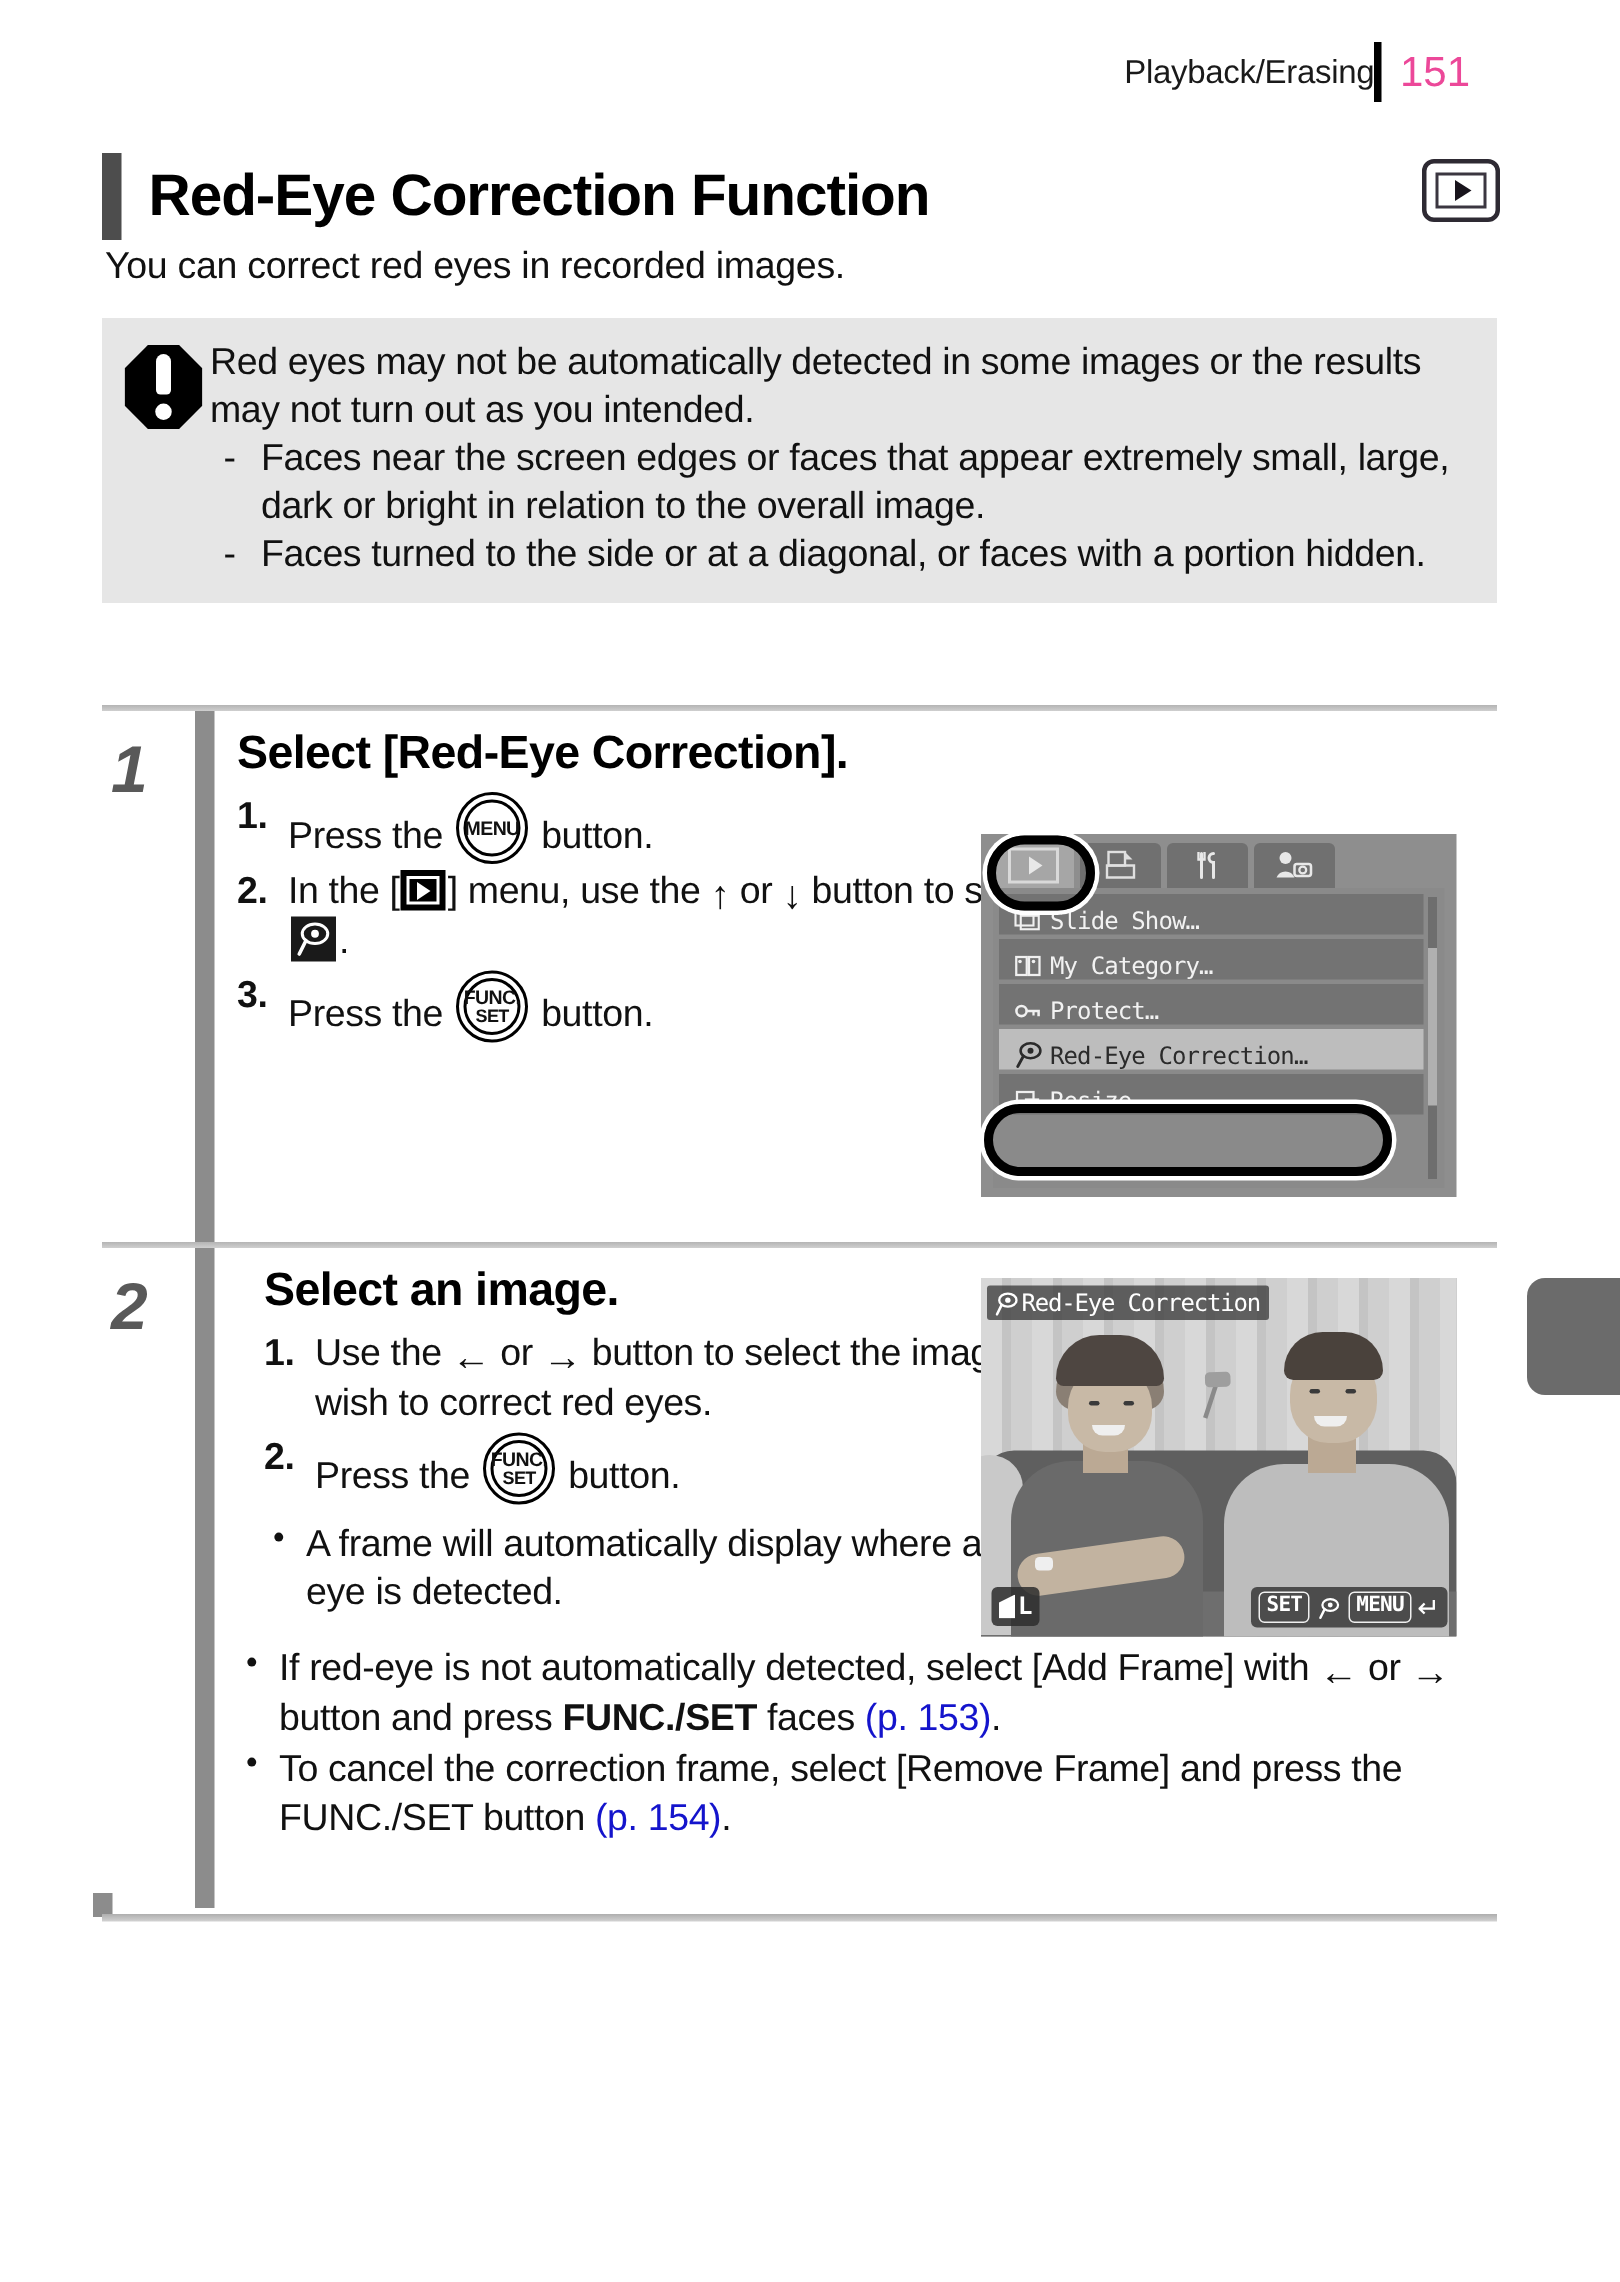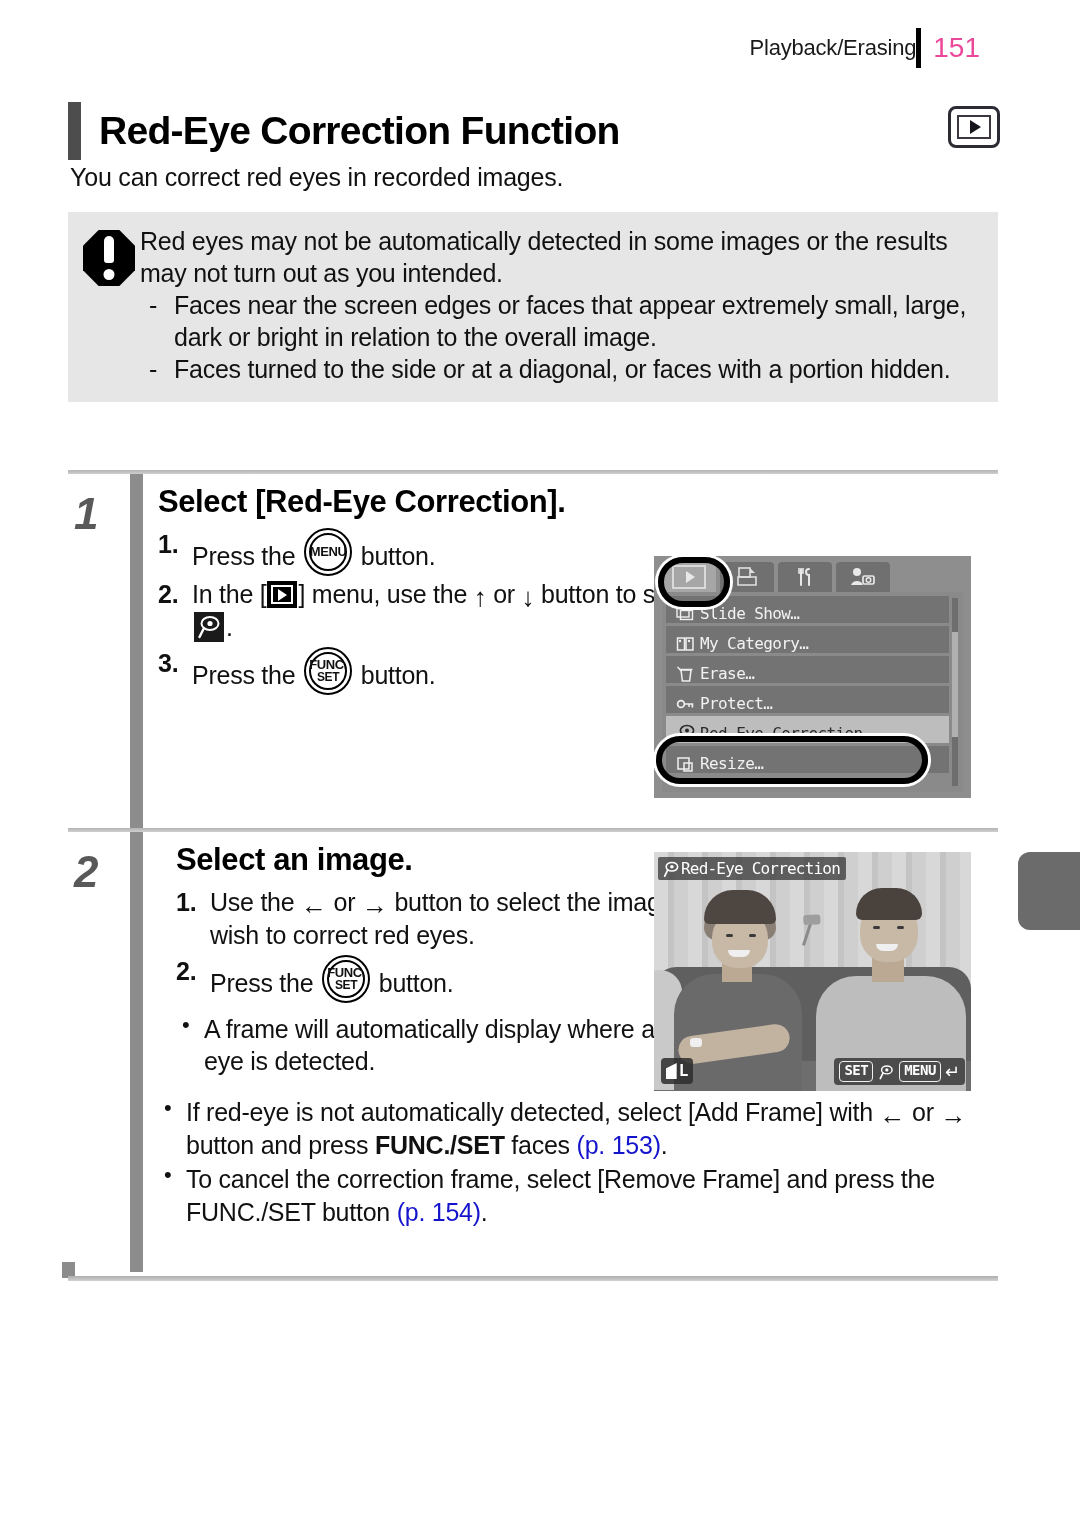--- a/index.html
+++ b/index.html
@@ -664,30 +664,20 @@
           <rect x="10" y="3" width="7" height="12" fill="none" stroke="#f0f0f0" stroke-width="1.5"></rect>
           <circle cx="4" cy="6" r="1.2" fill="#f0f0f0"></circle>
           <circle cx="13" cy="6" r="1.2" fill="#f0f0f0"></circle>
         </svg>
       </span>
       <span class="rl">My Category…</span>
     </div>
     <div class="lcd-row">
       <span class="ri">
         <svg width="20" height="18" viewBox="0 0 20 18" aria-hidden="true">
-          <path d="M5 5 h10 l-1.4 11 h-7.2 z" fill="none" stroke="#f0f0f0" stroke-width="1.5"></path>
-          <path d="M3.5 4.5 h13" stroke="#f0f0f0" stroke-width="1.5"></path>
-          <path d="M1.5 2 l4 4" stroke="#f0f0f0" stroke-width="1.4"></path>
-        </svg>
-      </span>
-      <span class="rl">Erase…</span>
-    </div>
-    <div class="lcd-row">
-      <span class="ri">
-        <svg width="20" height="18" viewBox="0 0 20 18" aria-hidden="true">
           <circle cx="5" cy="9" r="3.4" fill="none" stroke="#f0f0f0" stroke-width="1.7"></circle>
           <path d="M8.4 9 h8 v3.5" fill="none" stroke="#f0f0f0" stroke-width="1.7"></path>
           <path d="M13 9 v3" stroke="#f0f0f0" stroke-width="1.5"></path>
         </svg>
       </span>
       <span class="rl">Protect…</span>
     </div>
     <div class="lcd-row selected">
       <span class="ri">
         <svg width="22" height="20" viewBox="0 0 22 20" aria-hidden="true">

